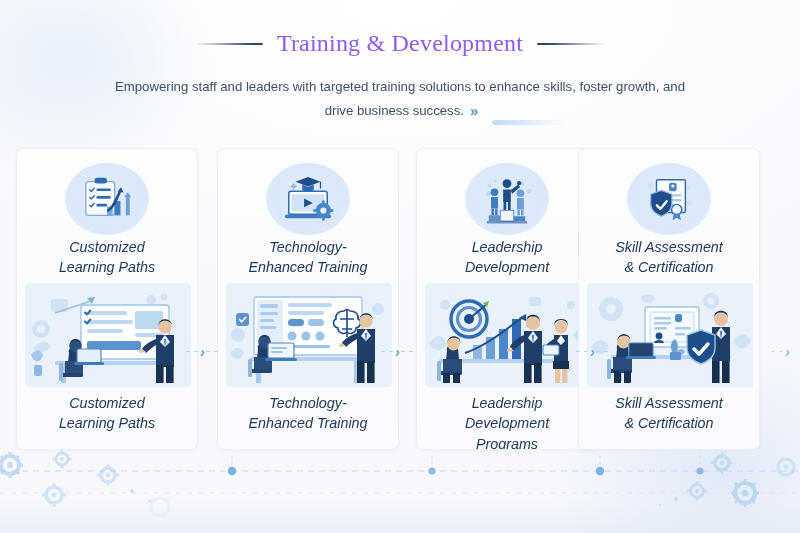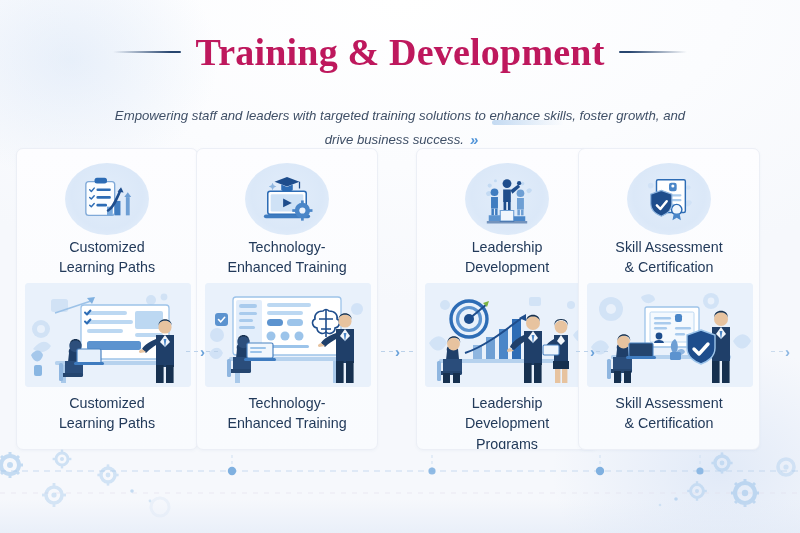--- a/index.html
+++ b/index.html
@@ -23,49 +23,49 @@
 
   
   .header { position:absolute; left:0; top:0; width:800px; text-align:center; }
   .title-row { display:flex; align-items:center; justify-content:center; gap:14px;
     margin-top:30px; }
   .rule { height:2px; width:68px; border-radius:2px; }
   .rule.left  { background:linear-gradient(to right,rgba(30,58,98,0) 0%,#27456f 85%); }
   .rule.right { background:linear-gradient(to left ,rgba(30,58,98,0) 0%,#27456f 85%); }
   .page-title {
     font-family:"Liberation Serif", serif;
-    font-size:38px; font-weight:700; letter-spacing:.2px;
-    color:#be185d; white-space:nowrap;
+    font-size:24px; font-weight:400; letter-spacing:.2px;
+    color:#8b5cf6; white-space:nowrap;
   }
   .subtitle {
-    margin:30px auto 0; width:580px;
-    font-size:13.2px; line-height:1.75; color:#3f4f66; font-weight:400;font-style:italic;
+    margin:18px auto 0; width:580px;
+    font-size:13.2px; line-height:1.75; color:#3f4f66; font-weight:400;
   }
   .subtitle .arrow-glyph {
     display:inline-block; margin-left:6px; color:#4f93d8; font-weight:700;
     letter-spacing:-3px; font-size:15px; vertical-align:-1px;
   }
   .subtitle-fade {
     position:absolute; left:492px; top:120px; width:72px; height:5px;
     background:linear-gradient(to right,rgba(150,190,232,.55),rgba(150,190,232,0));
     border-radius:3px;
   }
 
   
-  .strip { position:absolute; left:0; top:148px; width:800px; height:304px; }
+  .strip { position:absolute; left:0; top:148px; width:800px; height:304px;font-style:italic; }
 
   .card {
     position:absolute; top:0; width:182px; height:302px;
     background:linear-gradient(to bottom,#fdfdff 0%,#fbfcfe 45%,#f9fbfe 100%);
     border:1px solid #eceff6; border-radius:7px;
     box-shadow:0 1px 3px rgba(80,110,150,.05);
     overflow:hidden;
   }
   .card.c1 { left:16px; }
-  .card.c2 { left:196px; }
+  .card.c2 { left:217px; }
   .card.c3 { left:416px; }
   .card.c4 { left:578px; }
 
   
   .icon-badge { position:absolute; left:50%; top:14px; transform:translateX(-50%);
     width:84px; height:72px; border-radius:50%;
     background:radial-gradient(ellipse at 50% 45%,#e2edfa 0%,#dbe8f8 60%,#e8f1fc 100%);
     display:flex; align-items:center; justify-content:center; }
   .icon-badge svg { display:block; }
 

